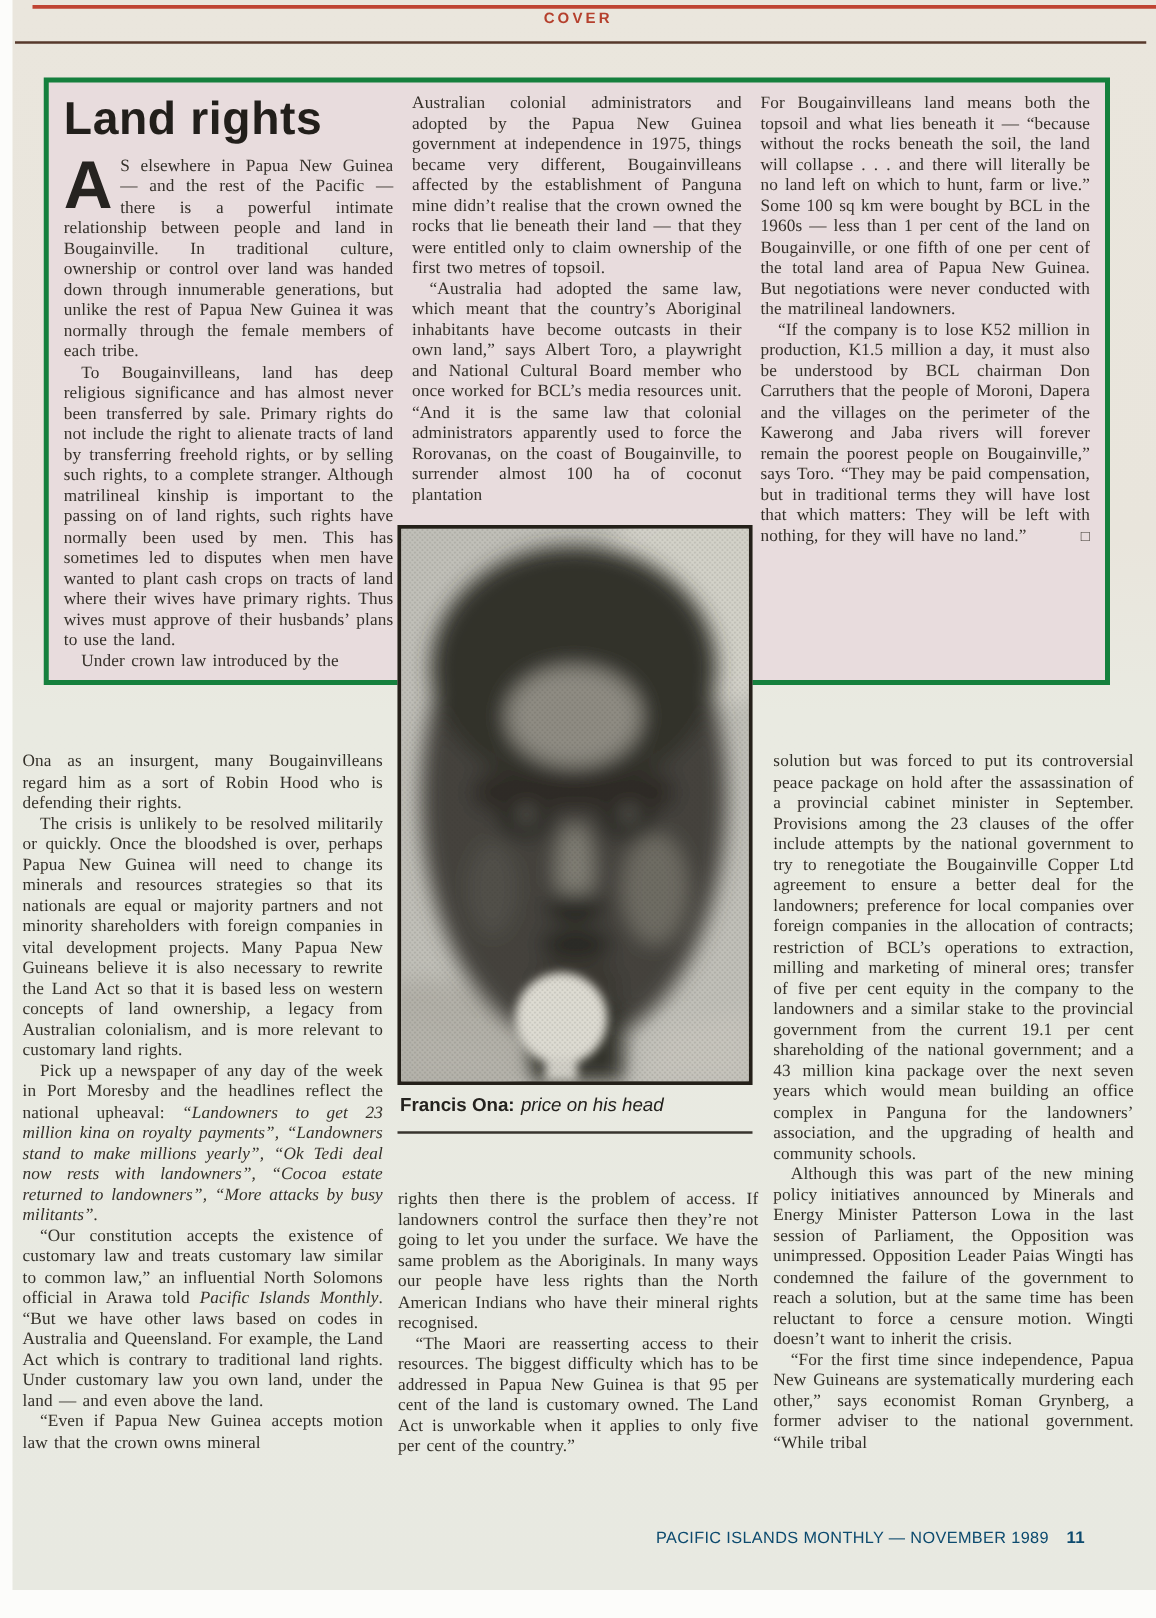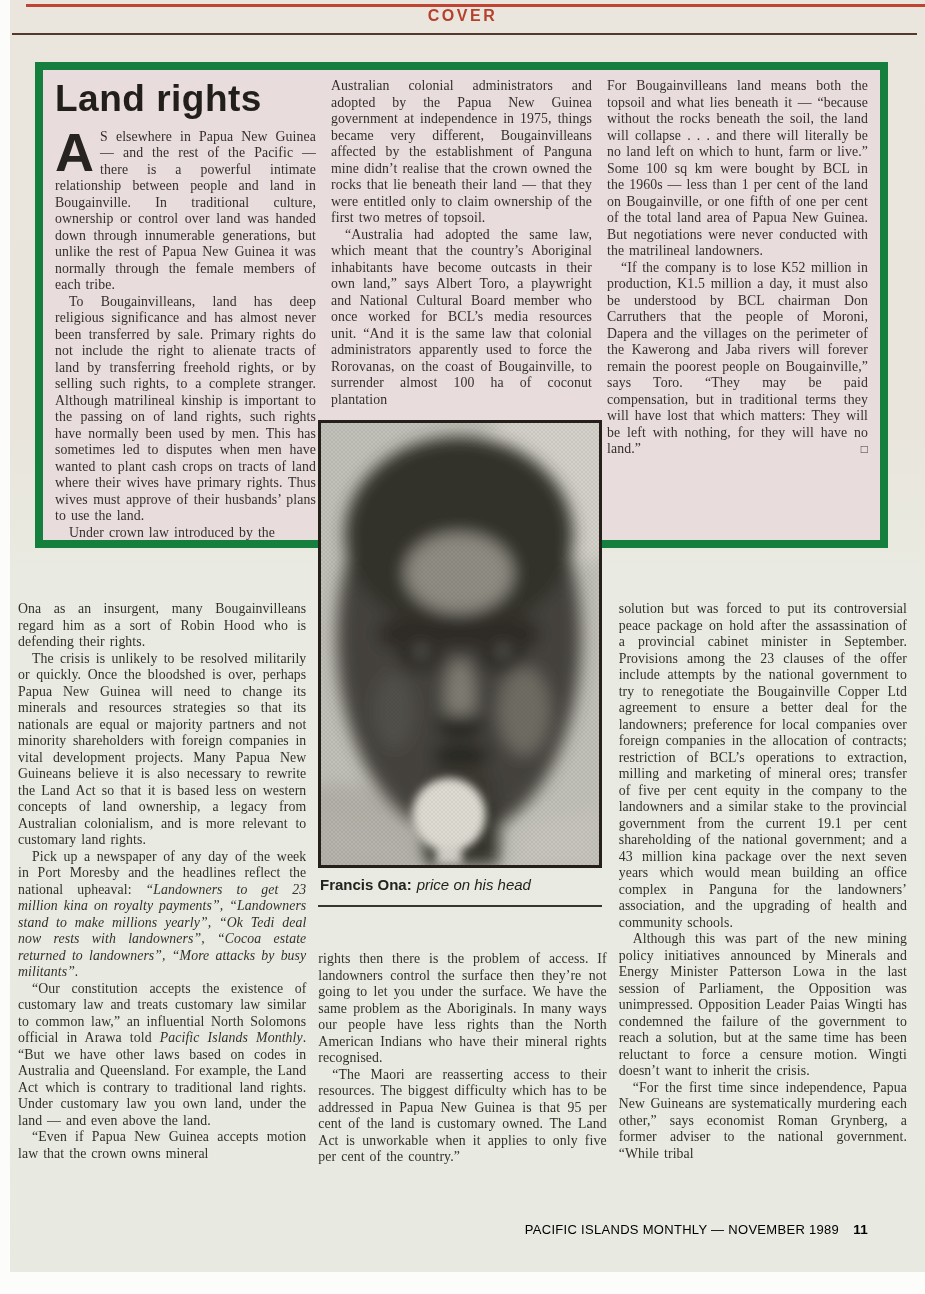--- a/index.html
+++ b/index.html
@@ -9,29 +9,29 @@
     font-family:"Liberation Serif", serif;
     color:#343029;
   }
   .scan-page{
     position:absolute;left:10px;top:0;width:915px;height:1272px;
     background:linear-gradient(180deg,#eae6dd 0px,#e9e5dc 430px,#e9eae1 570px,#e8e9e1 100%);
   }
   .top-red-rule{position:absolute;left:26px;top:4px;width:899px;height:3px;background:#bf4433;}
   .cover-label{
     position:absolute;left:0;top:7px;width:925px;text-align:center;
-    font-family:"Liberation Sans",sans-serif;font-weight:700;font-size:16px;
+    font-family:"Liberation Sans",sans-serif;font-weight:700;font-size:12px;
     letter-spacing:2.5px;color:#b5402d;
   }
   .cover-rule{position:absolute;left:12px;top:33px;width:905px;height:2px;background:#57392b;}
 
   
   .article-box{
     position:absolute;left:35px;top:62px;width:853px;height:486px;
-    box-sizing:border-box;border:8px solid #15803d;background:#e8dcdd;
+    box-sizing:border-box;border:4px solid #15803d;background:#e8dcdd;
     display:flex;gap:15px;padding:8px 12px 6px 12px;
   }
   .bcol{flex:1 1 0;min-width:0;}
   .headline{
     font-family:"Liberation Sans","DejaVu Sans",sans-serif;font-weight:700;
     font-size:37px;letter-spacing:0.5px;color:#221f1b;margin:2px 0 10px 0;line-height:1.05;
   }
   .body-text p{
     margin:0;font-size:13.8px;line-height:16.5px;text-align:justify;
     word-spacing:1.4px;letter-spacing:0.1px;
@@ -63,21 +63,21 @@
     position:absolute;left:18px;top:585px;width:889px;
     display:flex;gap:12px;margin-top:16px;
   }
   .lcol{flex:1 1 0;min-width:0;}
   .col2-spacer{height:350px;}
 
   
   .page-footer{
     position:absolute;top:1222px;right:57px;z-index:7;
     font-family:"Liberation Sans",sans-serif;font-size:13px;
-    letter-spacing:0.3px;color:#000000;
+    letter-spacing:0.3px;color:#0c4a6e;
   }
   .page-footer .pagenum{font-weight:700;margin-left:14px;font-size:13.5px;}
 </style>
 </head>
 <body>
 
 <div class="scan-page"></div>
 <div class="top-red-rule"></div>
 <div class="cover-label">COVER</div>
 <div class="cover-rule"></div>

